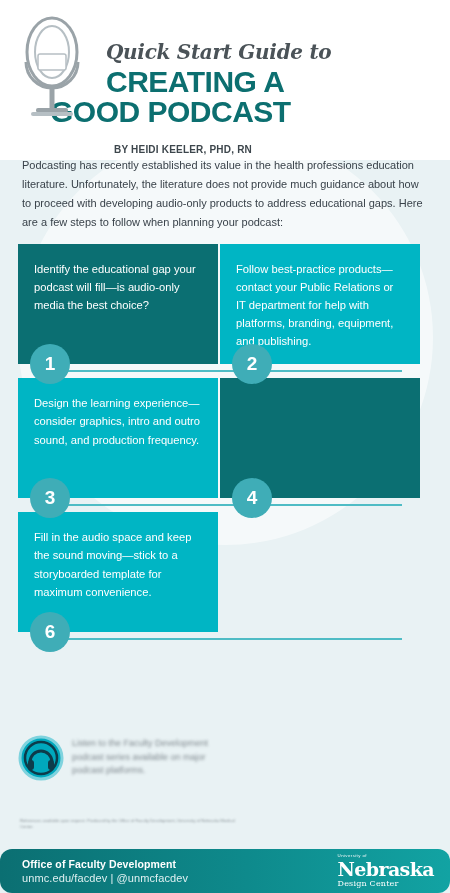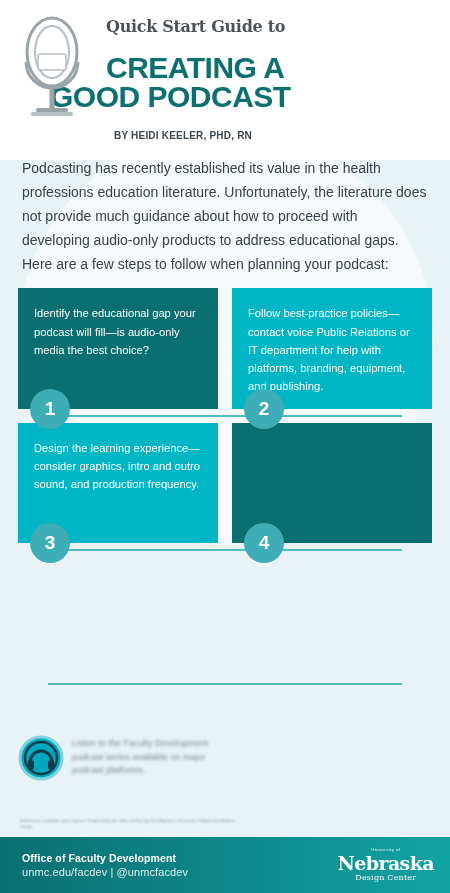--- a/index.html
+++ b/index.html
@@ -45,68 +45,70 @@
     left: 16px; top: 12px;
     width: 72px; height: 112px;
     z-index: 4;
   }
   .title-block {
     margin-left: 88px;
     padding-top: 4px;
   }
   .kicker {
     font-family: "DejaVu Serif", serif;
-    font-size: 16px;
+    font-style: italic;
+    font-size: 20px;
     font-weight: bold;
     color: #4b5358;
     letter-spacing: -0.3px;
     line-height: 1.1;
     white-space: nowrap;
+    margin-top: 23px;
   }
   .main-title {
     font-family: "Liberation Sans", sans-serif;
     font-weight: bold;
     font-size: 30px;
     line-height: 0.99;
     color: #0c6f70;
     letter-spacing: -0.5px;
-    margin-top: 17px;
+    margin-top: 4px;
     text-transform: uppercase;
   }
   .main-title .line2 { margin-left: -56px; display: block; white-space: nowrap; }
   .byline {
     font-size: 10px;
     font-weight: bold;
     color: #3d464c;
     letter-spacing: 0.2px;
     margin-top: 18px;
     margin-left: 8px;
   }
 
   
   .intro {
     position: relative;
     z-index: 3;
     margin: 4px 22px 0 22px;
-    font-size: 14px;
+    font-size: 11px;
     line-height: 1.72;
     color: #39424a;
   }
 
   
   .steps {
     position: relative;
     z-index: 3;
     margin-top: 12px;
     padding: 0 18px;
   }
   .row {
     position: relative;
     display: flex;
-    gap: 14px;
+    gap: 2px;
     margin-bottom: 14px;
     min-height: 120px;
   }
   .card {
     position: relative;
     width: 200px;
     min-height: 108px;
     padding: 16px 16px 14px 16px;
     color: #ffffff;
     font-size: 11.2px;
@@ -172,41 +174,42 @@
     color: #6b747a;
     z-index: 3;
     filter: blur(0.9px);
     opacity: .8;
   }
 
   
   .footer {
     position: absolute;
     left: 0; bottom: 0;
-    width: 450px; height: 56px;
+    width: 450px; height: 44px;
     background: linear-gradient(90deg, #0b6f72 0%, #0e8a8c 55%, #12a3a3 100%);
     z-index: 6;
     display: flex;
     align-items: center;
     justify-content: space-between;
     padding: 0 16px 0 22px;
+    border-radius: 12px;
   }
   .footer-left .fl1 {
     color: #ffffff;
     font-size: 10.5px;
     font-weight: bold;
     letter-spacing: .1px;
   }
   .footer-left .fl2 {
     color: #dff0f1;
     font-size: 11px;
     margin-top: 2px;
     letter-spacing: .1px;
   }
-  .neb-logo { text-align: center; color: #fff; line-height: 1; }
+  .neb-logo { text-align: left; color: #fff; line-height: 1; }
   .neb-logo .n-top {
     font-size: 4.4px; letter-spacing: .4px; margin-bottom: 1px; opacity: .95;
   }
   .neb-logo .n-mid {
     font-family: "DejaVu Serif", serif;
     font-size: 19px; font-weight: bold; letter-spacing: -.6px;
   }
   .neb-logo .n-bot {
     font-family: "DejaVu Serif", serif;
     font-size: 8px; margin-top: 1px; letter-spacing: .2px;
@@ -245,38 +248,42 @@
   <p class="intro">Podcasting has recently established its value in the health professions education literature. Unfortunately, the literature does not provide much guidance about how to proceed with developing audio-only products to address educational gaps. Here are a few steps to follow when planning your podcast:</p>
 
   <div class="steps">
 
     <div class="row">
       <div class="card dark">
         <span class="txt">Identify the educational gap your podcast will fill—is audio-only media the best choice?</span>
         <span class="badge">1</span>
       </div>
       <div class="card light">
-        <span class="txt">Follow best-practice policies—contact voice Public Relations or IT department for help with platforms, branding, equipment, and publishing.</span>
+        <span class="txt">Follow best-practice products—contact your Public Relations or IT department for help with platforms, branding, equipment, and publishing.</span>
         <span class="badge">2</span>
       </div>
       <div class="connector"></div>
     </div>
 
     <div class="row">
       <div class="card light">
         <span class="txt">Design the learning experience—consider graphics, intro and outro sound, and production frequency.</span>
         <span class="badge">3</span>
       </div>
       <div class="card dark">
         <span class="badge">4</span>
       </div>
       <div class="connector"></div>
     </div>
 
     <div class="row">
+      <div class="card light">
+        <span class="txt">Fill in the audio space and keep the sound moving—stick to a storyboarded template for maximum convenience.</span>
+        <span class="badge">6</span>
+      </div>
       <div class="connector"></div>
     </div>
 
 
   </div>
 
   <div class="listen-block">
     <svg class="headphone-icon" viewBox="0 0 46 46">
       <circle cx="23" cy="23" r="21" fill="#00a8bd" stroke="#7fd3de" stroke-width="3"></circle>
       <circle cx="23" cy="23" r="16" fill="none" stroke="#0d3b4a" stroke-width="2.5"></circle>

